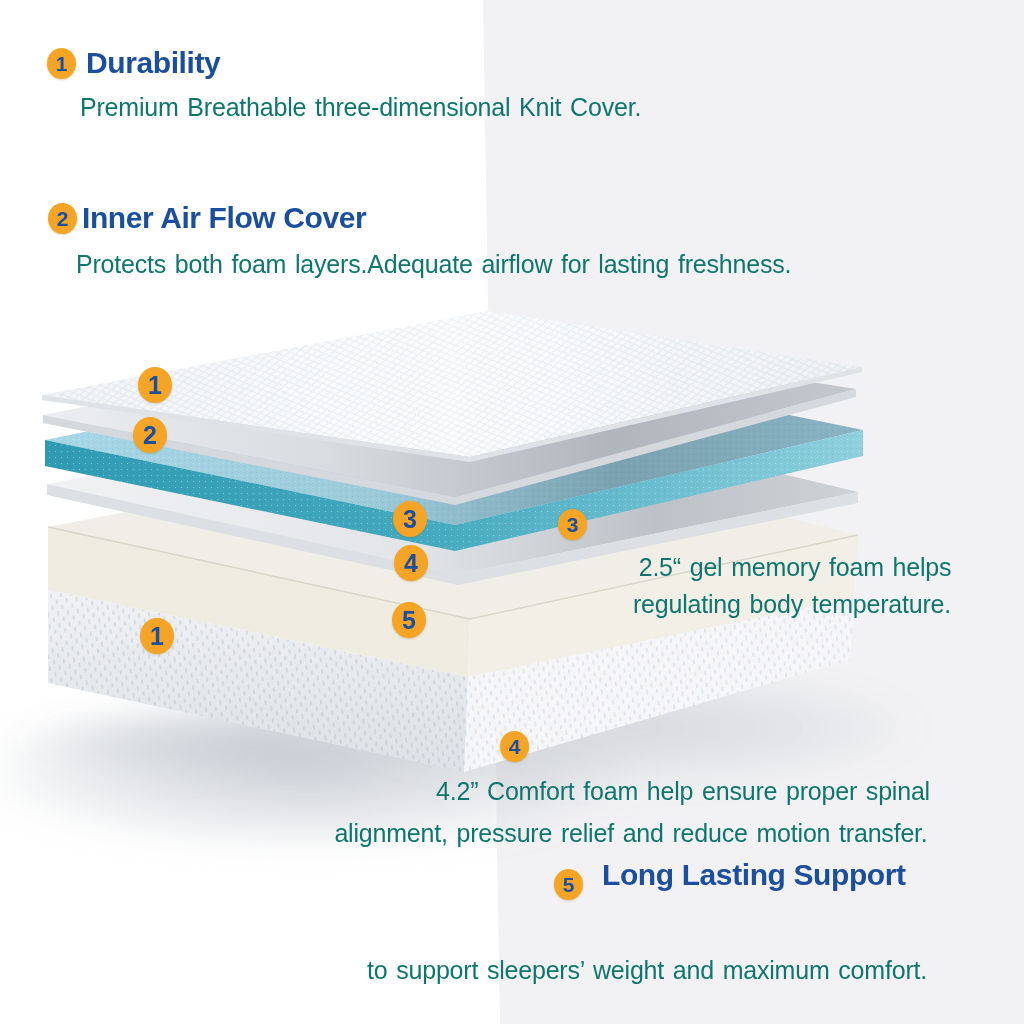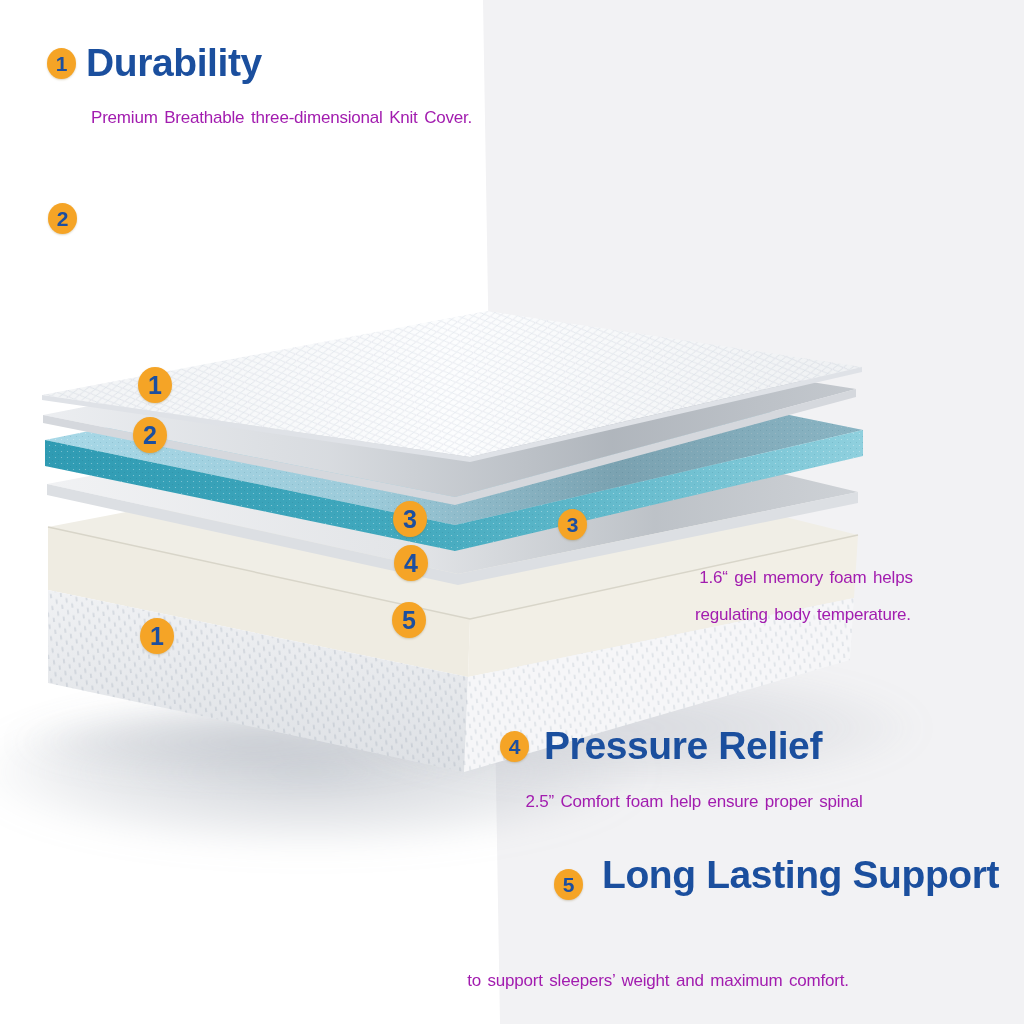--- a/index.html
+++ b/index.html
@@ -27,25 +27,25 @@
   
   #lb1a{left:138px;top:367px;}
   #lb2 {left:133px;top:417px;}
   #lb3 {left:393px;top:501px;}
   #lb4 {left:394px;top:545px;}
   #lb5 {left:392px;top:602px;}
   #lb1b{left:140px;top:618px;}
   
   .sec-title{
     position:absolute;margin:0;color:#1b4f9e;font-weight:bold;
-    font-size:39px;line-height:34px;letter-spacing:-0.4px;white-space:nowrap;
+    font-size:30px;line-height:34px;letter-spacing:-0.4px;white-space:nowrap;
   }
   .sec-line{
-    position:absolute;margin:12px;color:#a21caf;
-    font-size:17px;line-height:30px;letter-spacing:-0.2px;word-spacing:2px;
+    position:absolute;margin:1px;color:#0f766e;
+    font-size:25px;line-height:30px;letter-spacing:-0.2px;word-spacing:2px;
     white-space:nowrap;
   }
   .centered{transform:translateX(-50%);}
   #t1{left:86px;top:46px;}
   #s1a{left:79px;top:91px;}
   #t2{left:82px;top:201px;}
   #s2a{left:75px;top:248px;}
   #t3{left:601px;top:507px;}
   #s3a{left:794px;top:551px;}
   #s3b{left:791px;top:588px;}
@@ -172,26 +172,28 @@
   <div class="badge badge-l" id="lb3">3</div>
   <div class="badge badge-l" id="lb4">4</div>
   <div class="badge badge-l" id="lb5">5</div>
   <div class="badge badge-l" id="lb1b">1</div>
 
   <div class="badge badge-h" id="hb1">1</div>
   <h2 class="sec-title" id="t1">Durability</h2>
   <p class="sec-line" id="s1a">Premium Breathable three-dimensional Knit Cover.</p>
 
   <div class="badge badge-h" id="hb2">2</div>
+  <h2 class="sec-title" id="t2">Inner Air Flow Cover</h2>
+  <p class="sec-line" id="s2a">Protects both foam layers.Adequate airflow for lasting freshness.</p>
 
   <div class="badge badge-h" id="hb3">3</div>
-  <p class="sec-line centered" id="s3a">1.6“ gel memory foam helps</p>
+  <p class="sec-line centered" id="s3a">2.5“ gel memory foam helps</p>
   <p class="sec-line centered" id="s3b">regulating body temperature.</p>
 
   <div class="badge badge-h" id="hb4">4</div>
-  <h2 class="sec-title" id="t4">Pressure Relief</h2>
-  <p class="sec-line centered" id="s4a">2.5” Comfort foam help ensure proper spinal</p>
+  <p class="sec-line centered" id="s4a">4.2” Comfort foam help ensure proper spinal</p>
+  <p class="sec-line centered" id="s4b">alignment, pressure relief and reduce motion transfer.</p>
 
   <div class="badge badge-h" id="hb5">5</div>
   <h2 class="sec-title" id="t5">Long Lasting Support</h2>
   <p class="sec-line centered" id="s5b">to support sleepers’ weight and maximum comfort.</p>
 
 </div>
 
 </body></html>

